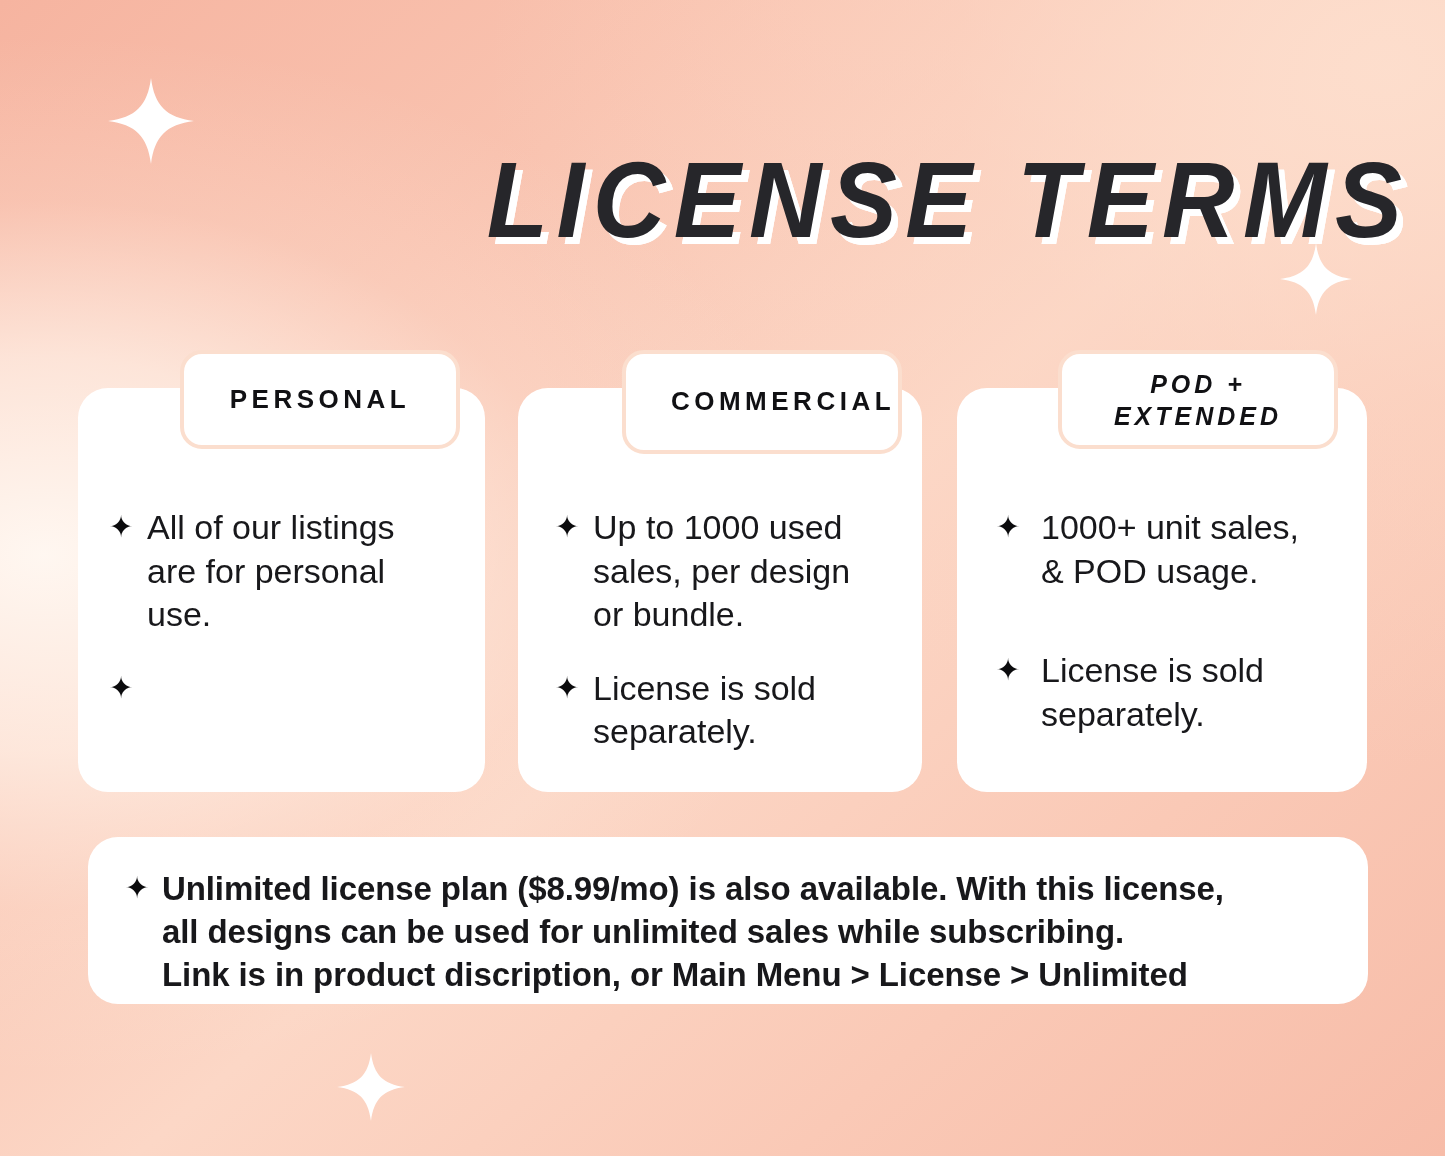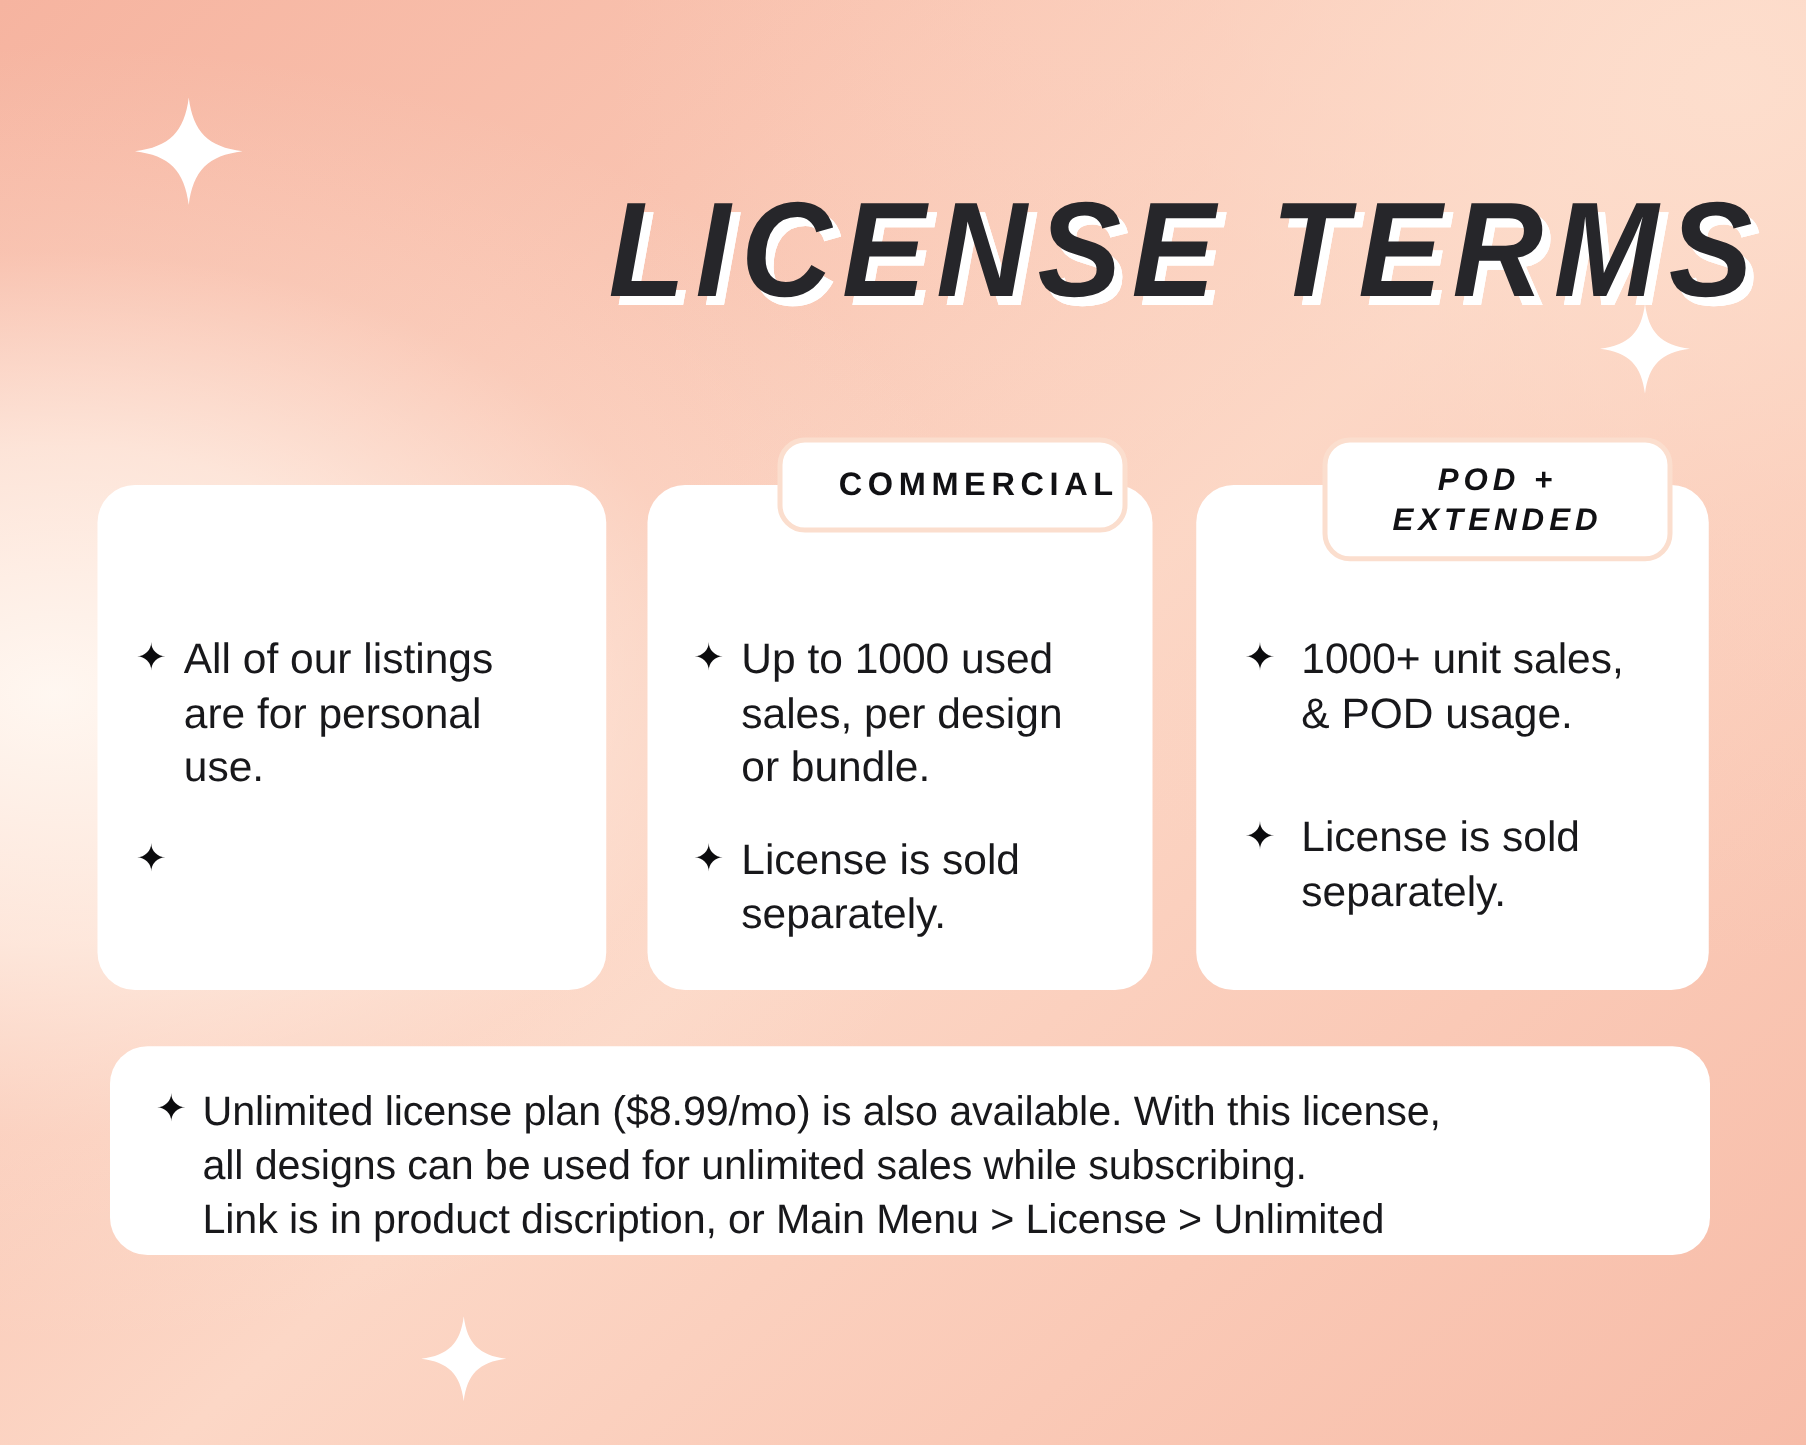--- a/index.html
+++ b/index.html
@@ -83,21 +83,21 @@
     background: #FFFFFF;
     border: 4px solid #FBDECE;
     border-radius: 22px;
     box-sizing: border-box;
     display: flex;
     align-items: center;
     justify-content: center;
     text-align: center;
   }
   .badge-1 { left: 102px;  width: 280px; height: 99px; }
-  .badge-2 { left: 544px;  width: 280px; height: 76px; padding-left: 42px; }
+  .badge-2 { left: 544px;  width: 280px; height: 104px; padding-left: 42px; }
   .badge-3 { left: 980px;  width: 280px; height: 99px; font-style: italic; }
 
   .badge-text {
     font-family: "Liberation Sans", sans-serif;
     font-weight: 700;
     font-size: 26px;
     letter-spacing: 4.5px;
     color: #111114;
     line-height: 1.28;
     text-transform: uppercase;
@@ -162,21 +162,21 @@
     width: 34px;
     margin-right: 8px;
     font-size: 30px;
     line-height: 1.36;
     color: #0B0B0D;
     text-align: center;
   }
   .banner-text {
     flex: 1 1 auto;
     font-family: "Liberation Sans", sans-serif;
-    font-weight: 400;
+    font-weight: 700;
     font-size: 33px;
     line-height: 1.30;
     color: #18181B;
     white-space: pre-line;
     letter-spacing: -0.1px;
   }
 </style>
 </head>
 <body>
 
@@ -242,20 +242,23 @@
 &amp; POD usage.</span>
         </div>
         <div class="bullet">
           <span class="star">✦</span>
           <span class="txt">License is sold
 separately.</span>
         </div>
       </div>
     </div>
 
+    <div class="badge badge-1">
+      <span class="badge-text">PERSONAL</span>
+    </div>
     <div class="badge badge-2">
       <span class="badge-text">COMMERCIAL</span>
     </div>
     <div class="badge badge-3">
       <span class="badge-text">POD +
 EXTENDED</span>
     </div>
 
   </div>
 

